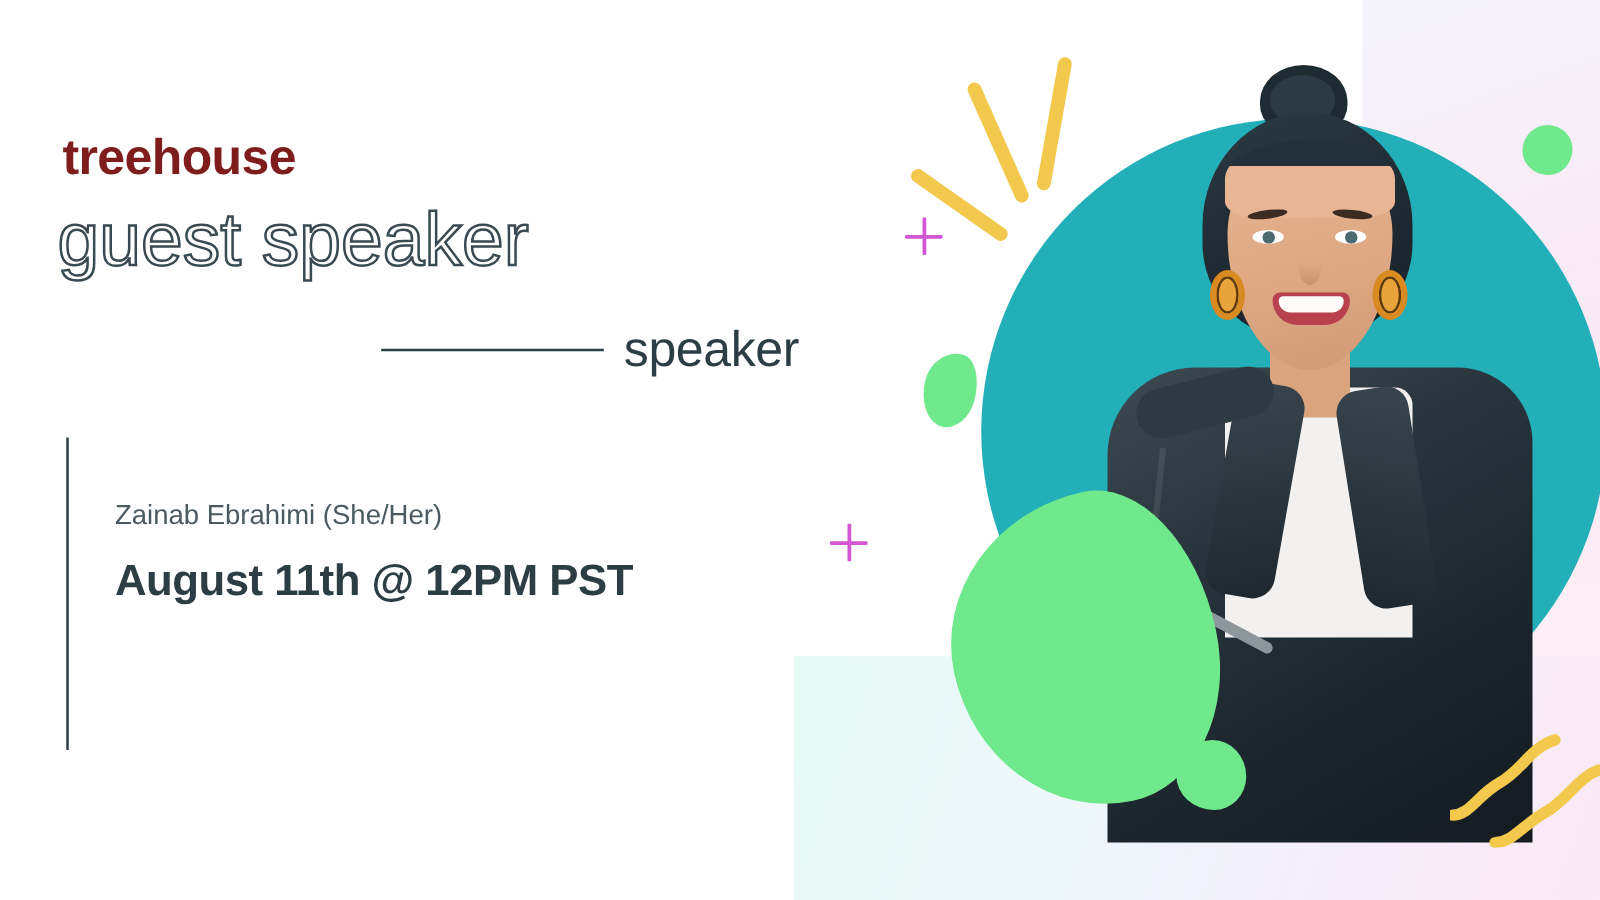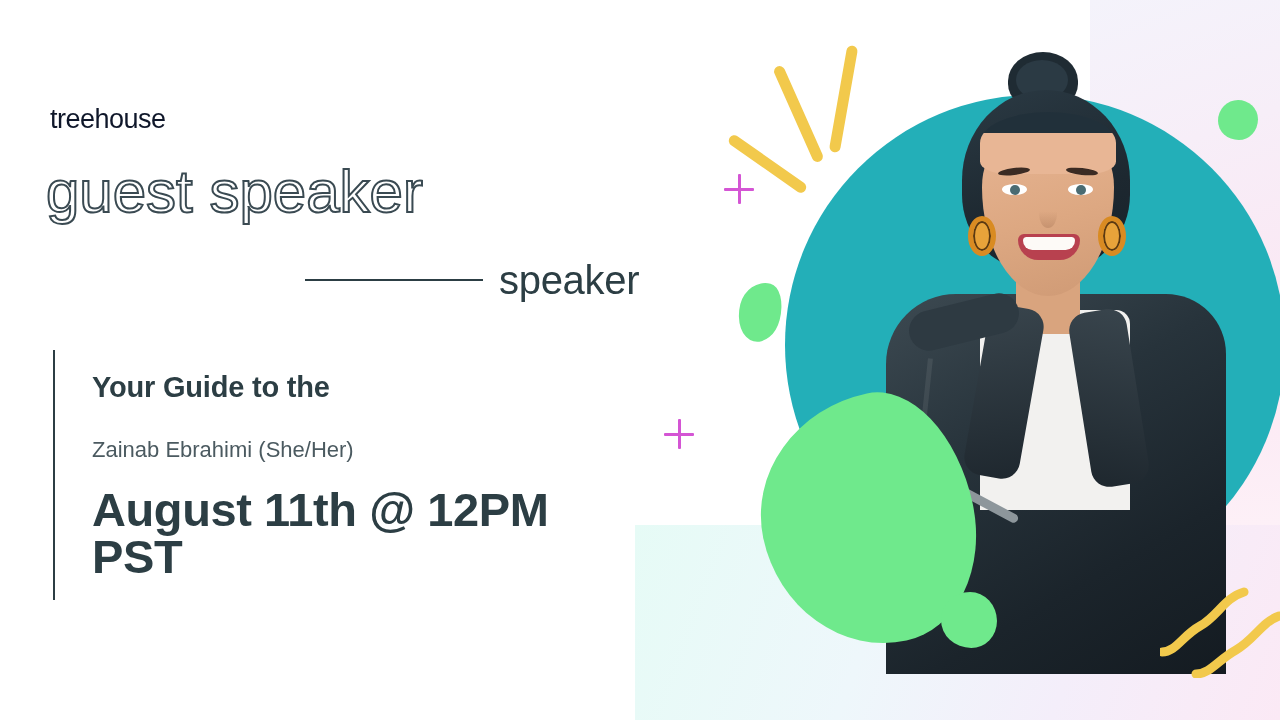--- a/index.html
+++ b/index.html
@@ -235,22 +235,22 @@
   .plus .v { top:0; left:50%; width:3px; height:100%; margin-left:-1.5px; }
   .plus-1 { left:724px; top:174px; width:30px; height:30px; }
   .plus-2 { left:664px; top:419px; width:30px; height:30px; }
 
   
   .textcol {
     position:absolute; left:0; top:0; width:660px; height:720px;
   }
   .brand {
     position:absolute; left:50px; top:106px;
-    font-size:27px; font-weight:400; letter-spacing:-0.5px;
-    color:#0f172a; line-height:1;
+    font-size:40px; font-weight:700; letter-spacing:-0.5px;
+    color:#7f1d1d; line-height:1;
   }
   .headline-outline {
     position:absolute; left:46px; top:160px;
     font-size:60px; font-weight:400; letter-spacing:0px;
     line-height:1.05;
     color:transparent;
     -webkit-text-stroke:2px #3a4a52;
     white-space:nowrap;
   }
   .series-row {
@@ -276,21 +276,21 @@
     font-size:29px; font-weight:600; color:#2c3e44;
     line-height:1.32; letter-spacing:-0.2px;
   }
   .speaker {
     margin-top:28px;
     font-size:22px; font-weight:400; color:#4b5a60;
     line-height:1.42;
   }
   .datetime {
     margin-top:20px;
-    font-size:47px; font-weight:700; color:#2c3e44;
+    font-size:35px; font-weight:700; color:#2c3e44;
     letter-spacing:-0.4px; line-height:1;
   }
 </style>
 </head>
 <body>
 
 <div class="stage">
 
   <div class="panel-topright"></div>
   <div class="panel-bottom-right"></div>
@@ -358,21 +358,20 @@
 
     <div class="series-row">
       <div class="series-rule"></div>
       <div class="series-word">speaker</div>
     </div>
 
     <div class="vbar"></div>
 
     <div class="lower-block">
       <div class="talk-title">
-        <div>Your Guide to the</div>
       </div>
       <div class="speaker">
         <div>Zainab Ebrahimi (She/Her)</div>
       </div>
       <div class="datetime">August 11th @ 12PM PST</div>
     </div>
 
   </div>
 </div>
 

